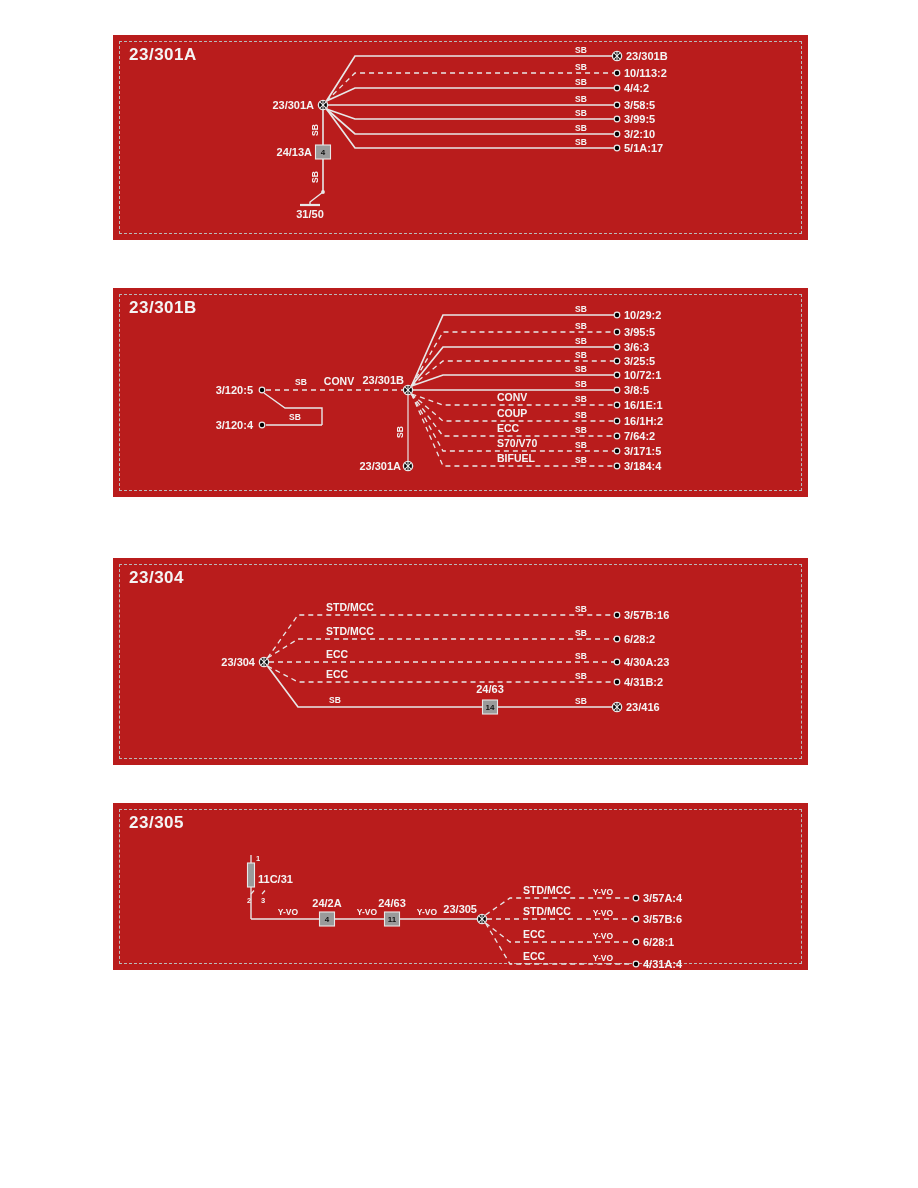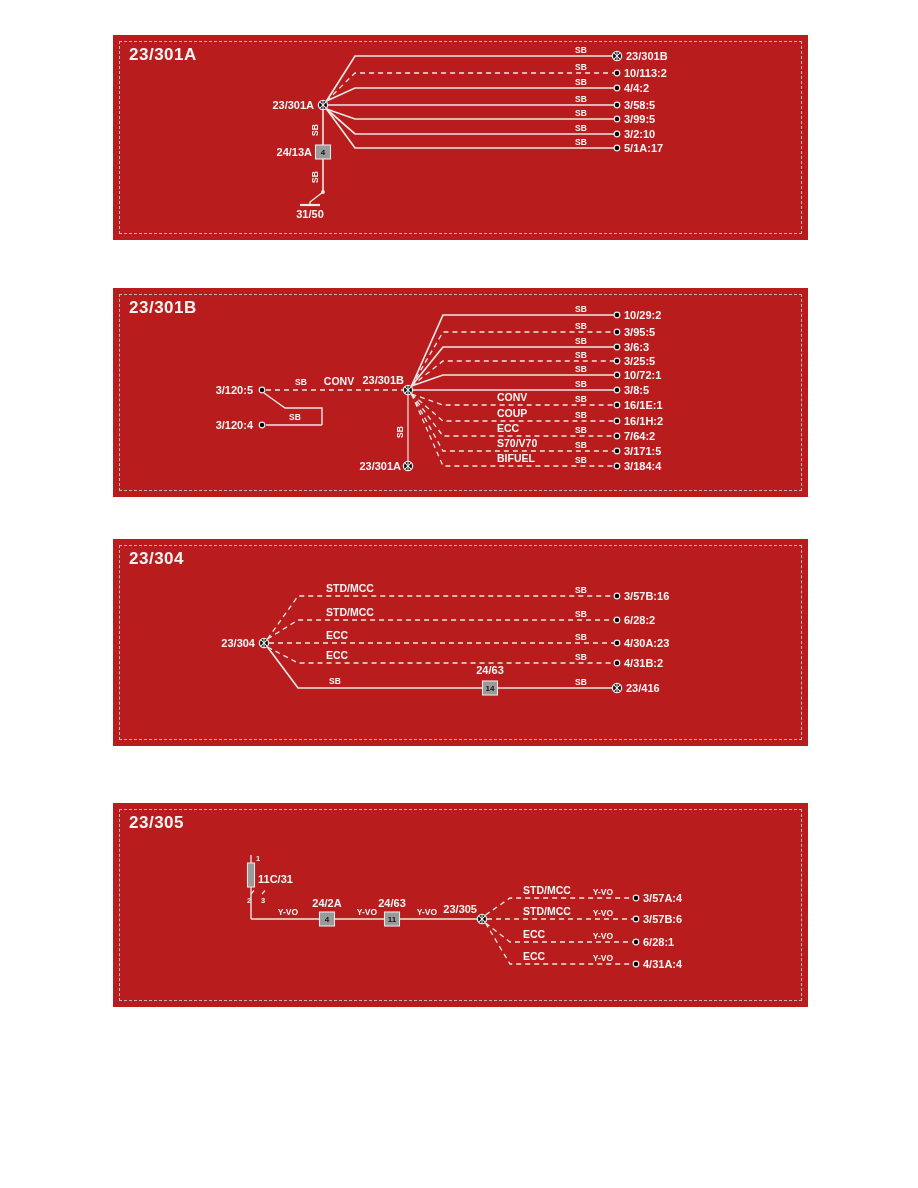--- a/index.html
+++ b/index.html
@@ -159,21 +159,21 @@
         <text x="290" y="150" font-size="8.5" font-weight="bold" text-anchor="start" fill="#f4f4f4" transform="rotate(-90 290 150)">SB</text>
         <g>
           <circle cx="295" cy="178" r="4.6" fill="#000" stroke="#e8e8e8" stroke-width="1.4"></circle>
           <line x1="291.9" y1="174.9" x2="298.1" y2="181.1" stroke="#e8e8e8" stroke-width="1.1"></line>
           <line x1="291.9" y1="181.1" x2="298.1" y2="174.9" stroke="#e8e8e8" stroke-width="1.1"></line>
           <line x1="295" y1="173.8" x2="295" y2="182.2" stroke="#e8e8e8" stroke-width="1.1"></line>
         </g>
         <text x="288" y="182" font-size="11" font-weight="bold" text-anchor="end" fill="#f4f4f4">23/301A</text>
       </svg>
     </div>
-    <div class="panel" style="left: 113px; top: 539px; width: 695px; height: 207px;">
+    <div class="panel" style="left: 113px; top: 558px; width: 695px; height: 207px;">
       <div class="inner-border"></div>
       <div class="title">23/304</div>
       <svg width="695" height="207" viewBox="0 0 695 207">
         <polyline points="154.5,100 185,57 501,57" fill="none" stroke="#e8e8e8" stroke-width="1.3" stroke-dasharray="5 4"></polyline>
         <text x="213" y="53" font-size="10.5" font-weight="bold" text-anchor="start" fill="#f4f4f4">STD/MCC</text>
         <text x="468" y="54" font-size="8.5" font-weight="bold" text-anchor="middle" fill="#f4f4f4">SB</text>
         <circle cx="504" cy="57" r="2.8" fill="#000" stroke="#e8e8e8" stroke-width="1.2"></circle>
         <text x="511" y="61" font-size="11" font-weight="bold" text-anchor="start" fill="#f4f4f4">3/57B:16</text>
         <polyline points="154.5,100 185,81 501,81" fill="none" stroke="#e8e8e8" stroke-width="1.3" stroke-dasharray="5 4"></polyline>
         <text x="213" y="77" font-size="10.5" font-weight="bold" text-anchor="start" fill="#f4f4f4">STD/MCC</text>
@@ -207,21 +207,21 @@
         </g>
         <text x="142" y="108" font-size="11" font-weight="bold" text-anchor="end" fill="#f4f4f4">23/304</text>
         <text x="222" y="145" font-size="8.5" font-weight="bold" text-anchor="middle" fill="#f4f4f4">SB</text>
         <g>
           <rect x="369.5" y="142" width="15" height="14" fill="#9a9a9a" stroke="#e8e8e8" stroke-width="1.1"></rect>
           <text x="377" y="152.2" font-size="8" font-weight="bold" text-anchor="middle" fill="#111111">14</text>
         </g>
         <text x="377" y="135" font-size="11" font-weight="bold" text-anchor="middle" fill="#f4f4f4">24/63</text>
       </svg>
     </div>
-    <div class="panel" style="left: 113px; top: 803px; width: 695px; height: 204px;">
+    <div class="panel" style="left: 113px; top: 803px; width: 695px; height: 167px;">
       <div class="inner-border"></div>
       <div class="title">23/305</div>
       <svg width="695" height="217" viewBox="0 0 695 217">
         <polyline points="372.5,112 397,95 520,95" fill="none" stroke="#e8e8e8" stroke-width="1.3" stroke-dasharray="5 4"></polyline>
         <text x="410" y="91" font-size="10.5" font-weight="bold" text-anchor="start" fill="#f4f4f4">STD/MCC</text>
         <text x="490" y="92" font-size="8.5" font-weight="bold" text-anchor="middle" fill="#f4f4f4">Y-VO</text>
         <circle cx="523" cy="95" r="2.8" fill="#000" stroke="#e8e8e8" stroke-width="1.2"></circle>
         <text x="530" y="99" font-size="11" font-weight="bold" text-anchor="start" fill="#f4f4f4">3/57A:4</text>
         <line x1="374" y1="116" x2="520" y2="116" stroke="#e8e8e8" stroke-width="1.3" stroke-dasharray="5 4"></line>
         <text x="410" y="112" font-size="10.5" font-weight="bold" text-anchor="start" fill="#f4f4f4">STD/MCC</text>

